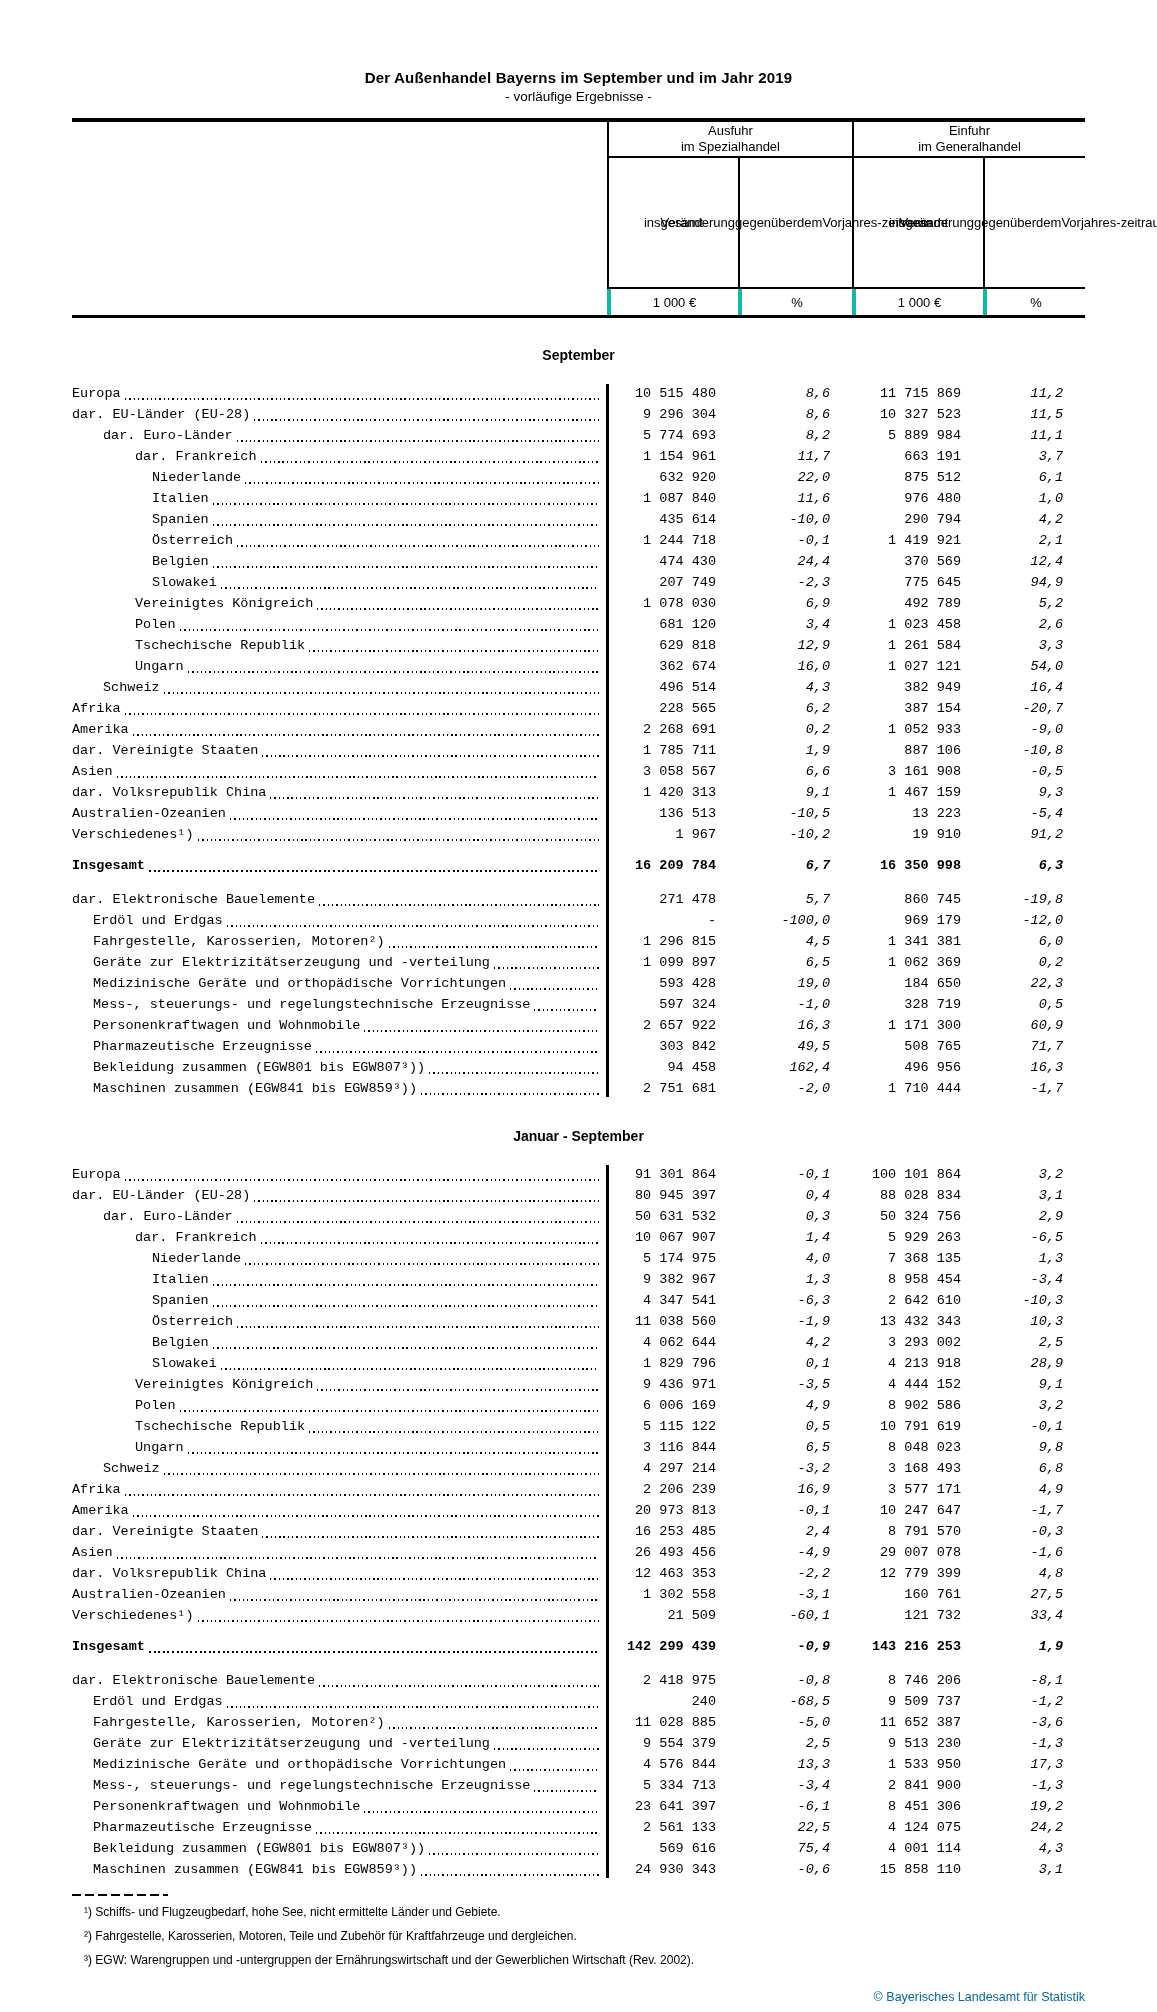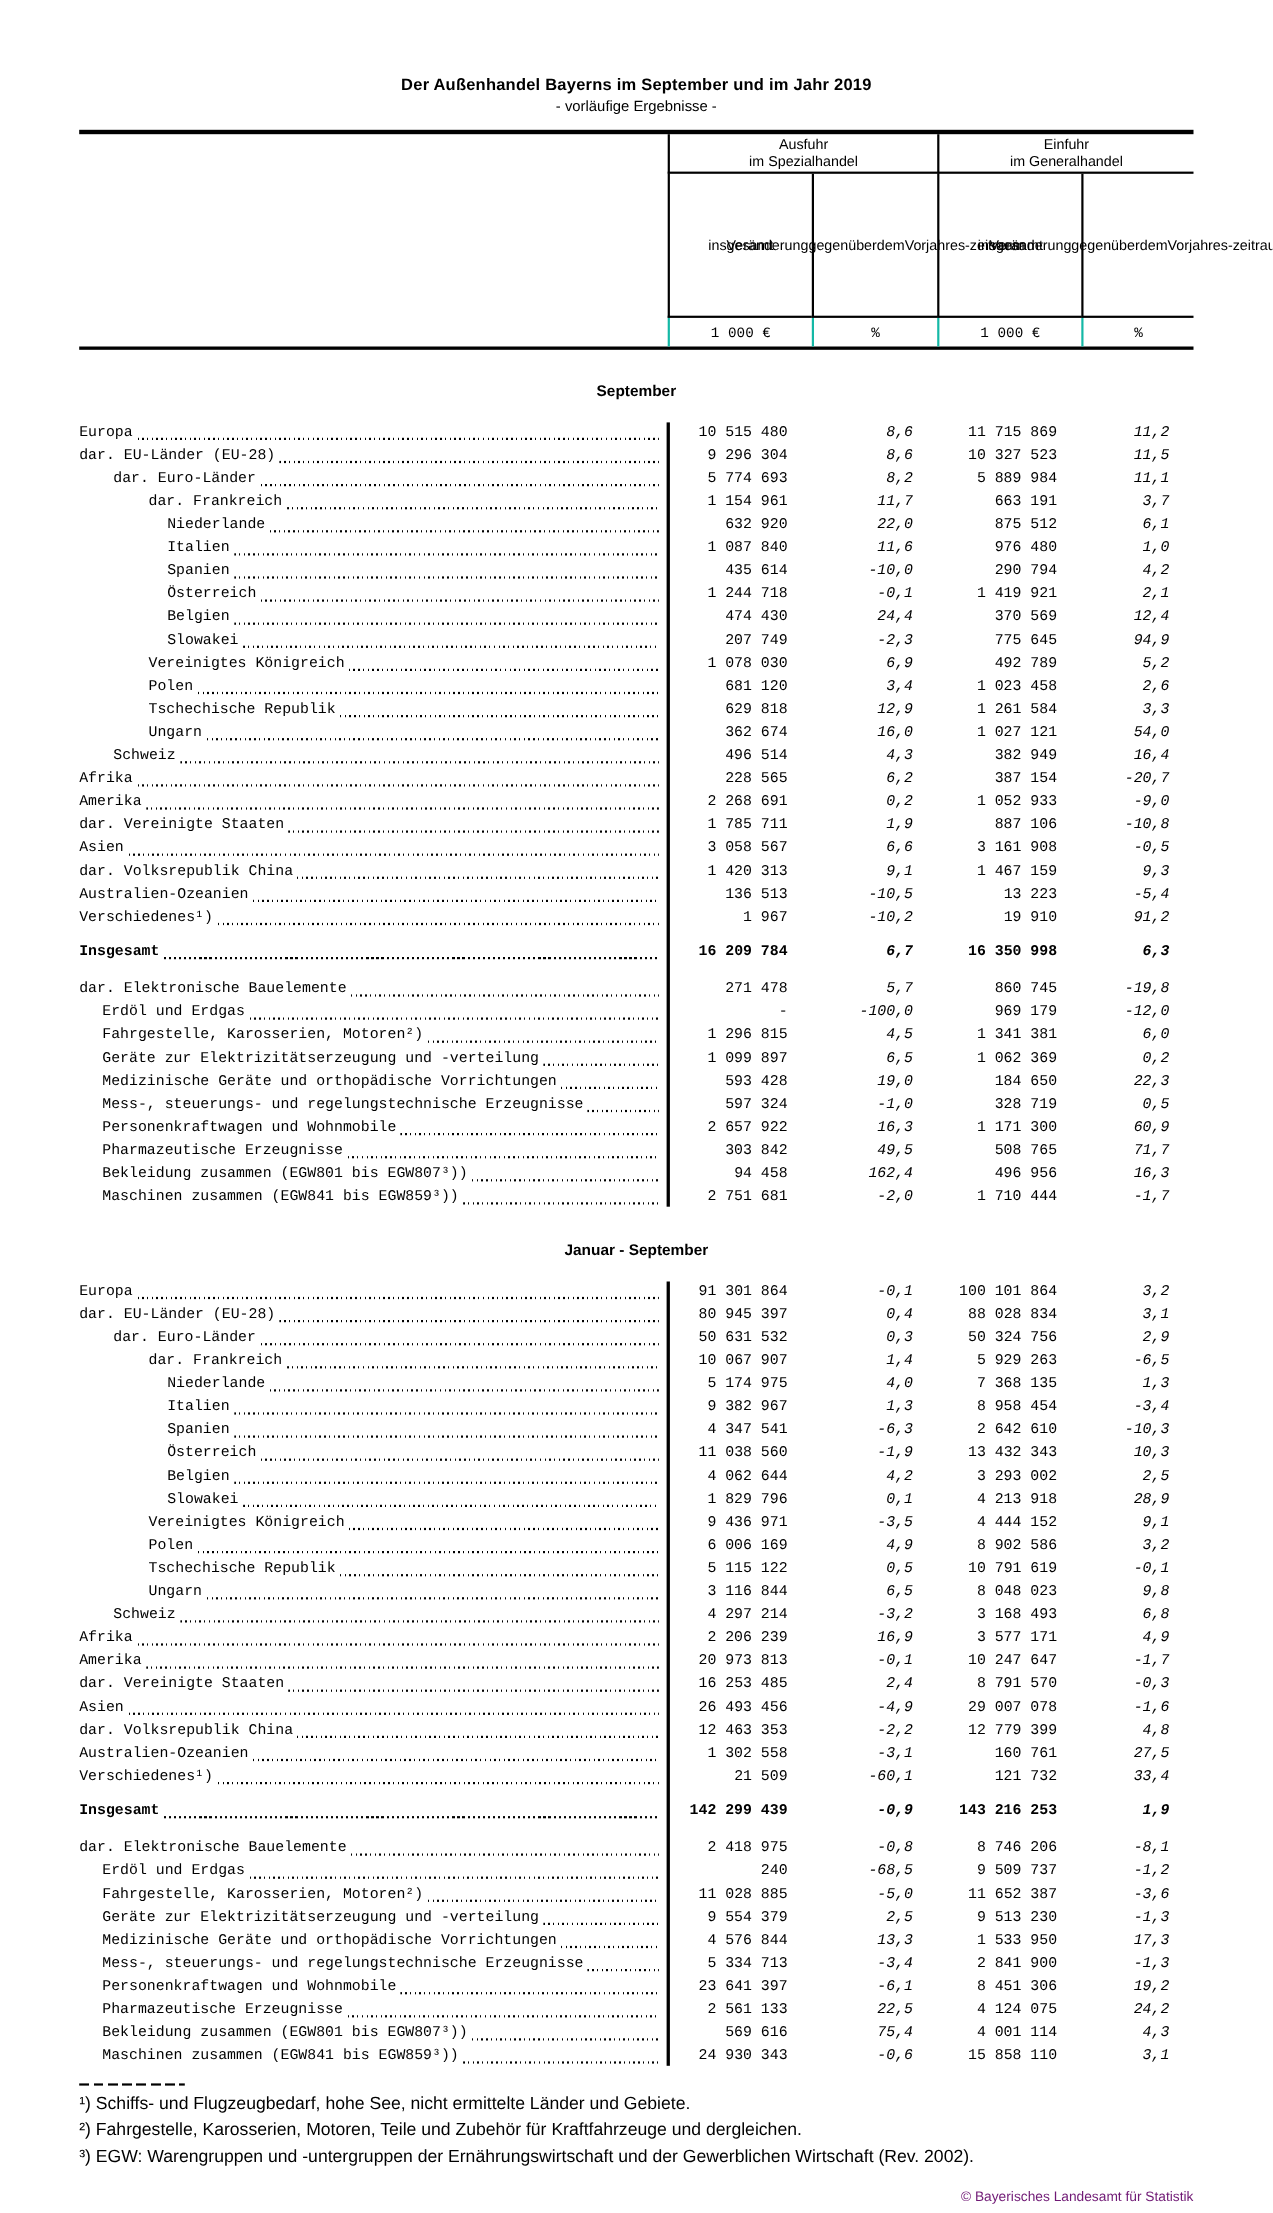--- a/index.html
+++ b/index.html
@@ -16,21 +16,21 @@
          border-top:4px solid #000;border-bottom:3px solid #000;font-size:13px;}
   .h-dim{grid-column:1;grid-row:1/4;display:flex;flex-direction:column;
          justify-content:center;align-items:center;line-height:17px;}
   .h-group{display:flex;flex-direction:column;justify-content:center;align-items:center;
            border-left:2px solid #000;border-bottom:2px solid #000;line-height:16px;grid-row:1;}
   .h-group.exp{grid-column:2/4;}
   .h-group.imp{grid-column:4/6;}
   .h-sub{grid-row:2;border-left:2px solid #000;border-bottom:2px solid #000;
          display:flex;justify-content:center;align-items:center;line-height:16px;}
   .h-sub.c2{grid-column:2;}.h-sub.c3{grid-column:3;}.h-sub.c4{grid-column:4;}.h-sub.c5{grid-column:5;}
-  .h-unit{grid-row:3;border-left:2px solid #14b8a6;display:flex;justify-content:center;align-items:center;font-family:Liberation Mono, monospace;}
+  .h-unit{grid-row:3;border-left:4px solid #14b8a6;display:flex;justify-content:center;align-items:center;}
   .h-unit.c2{grid-column:2;}.h-unit.c3{grid-column:3;}.h-unit.c4{grid-column:4;}.h-unit.c5{grid-column:5;}
 
   
   .section-title{margin-top:29px;text-align:center;font-weight:bold;font-size:14px;}
   .tbody{position:relative;margin-top:20px;font-family:Liberation Mono, monospace;}
   .tbody::before{content:"";position:absolute;left:534px;top:1px;bottom:2px;width:2.5px;background:#000;}
   .rows{}
   .total-block{margin-top:10px;}
   .product-block{margin-top:13px;}
   .row{display:grid;grid-template-columns:535px 131px 114px 131px 102px;
@@ -44,22 +44,22 @@
   .ind-1 .label-cell{padding-left:21px;justify-content:space-between;}
   .ind-2 .label-cell{padding-left:31px;}
   .ind-3 .label-cell{padding-left:63px;}
   .ind-4 .label-cell{padding-left:80px;}
   .bold-row{font-weight:bold;}
   .bold-row .leader{height:2.2px;background-image:repeating-linear-gradient(to right,#000 0 2px,transparent 2px 4.6px);}
 
   
   .fn-rule{margin-top:14px;width:96px;height:2px;
            background-image:repeating-linear-gradient(to right,#000 0 9px,transparent 9px 13px);}
-  .footnote{font-size:16px;margin-top:9px;line-height:15px;}
-  .copyright{margin-top:22px;text-align:right;font-size:12.5px;color:#701a75;}
+  .footnote{font-size:12px;margin-top:9px;line-height:15px;margin-left:12px;}
+  .copyright{margin-top:22px;text-align:right;font-size:12.5px;color:#0369a1;}
 </style>
 </head>
 <body>
 
 <div class="page">
   <div class="doc">
 
     <div class="title">Der Außenhandel Bayerns im September und im Jahr 2019</div>
     <div class="subtitle">- vorläufige Ergebnisse -</div>
 

